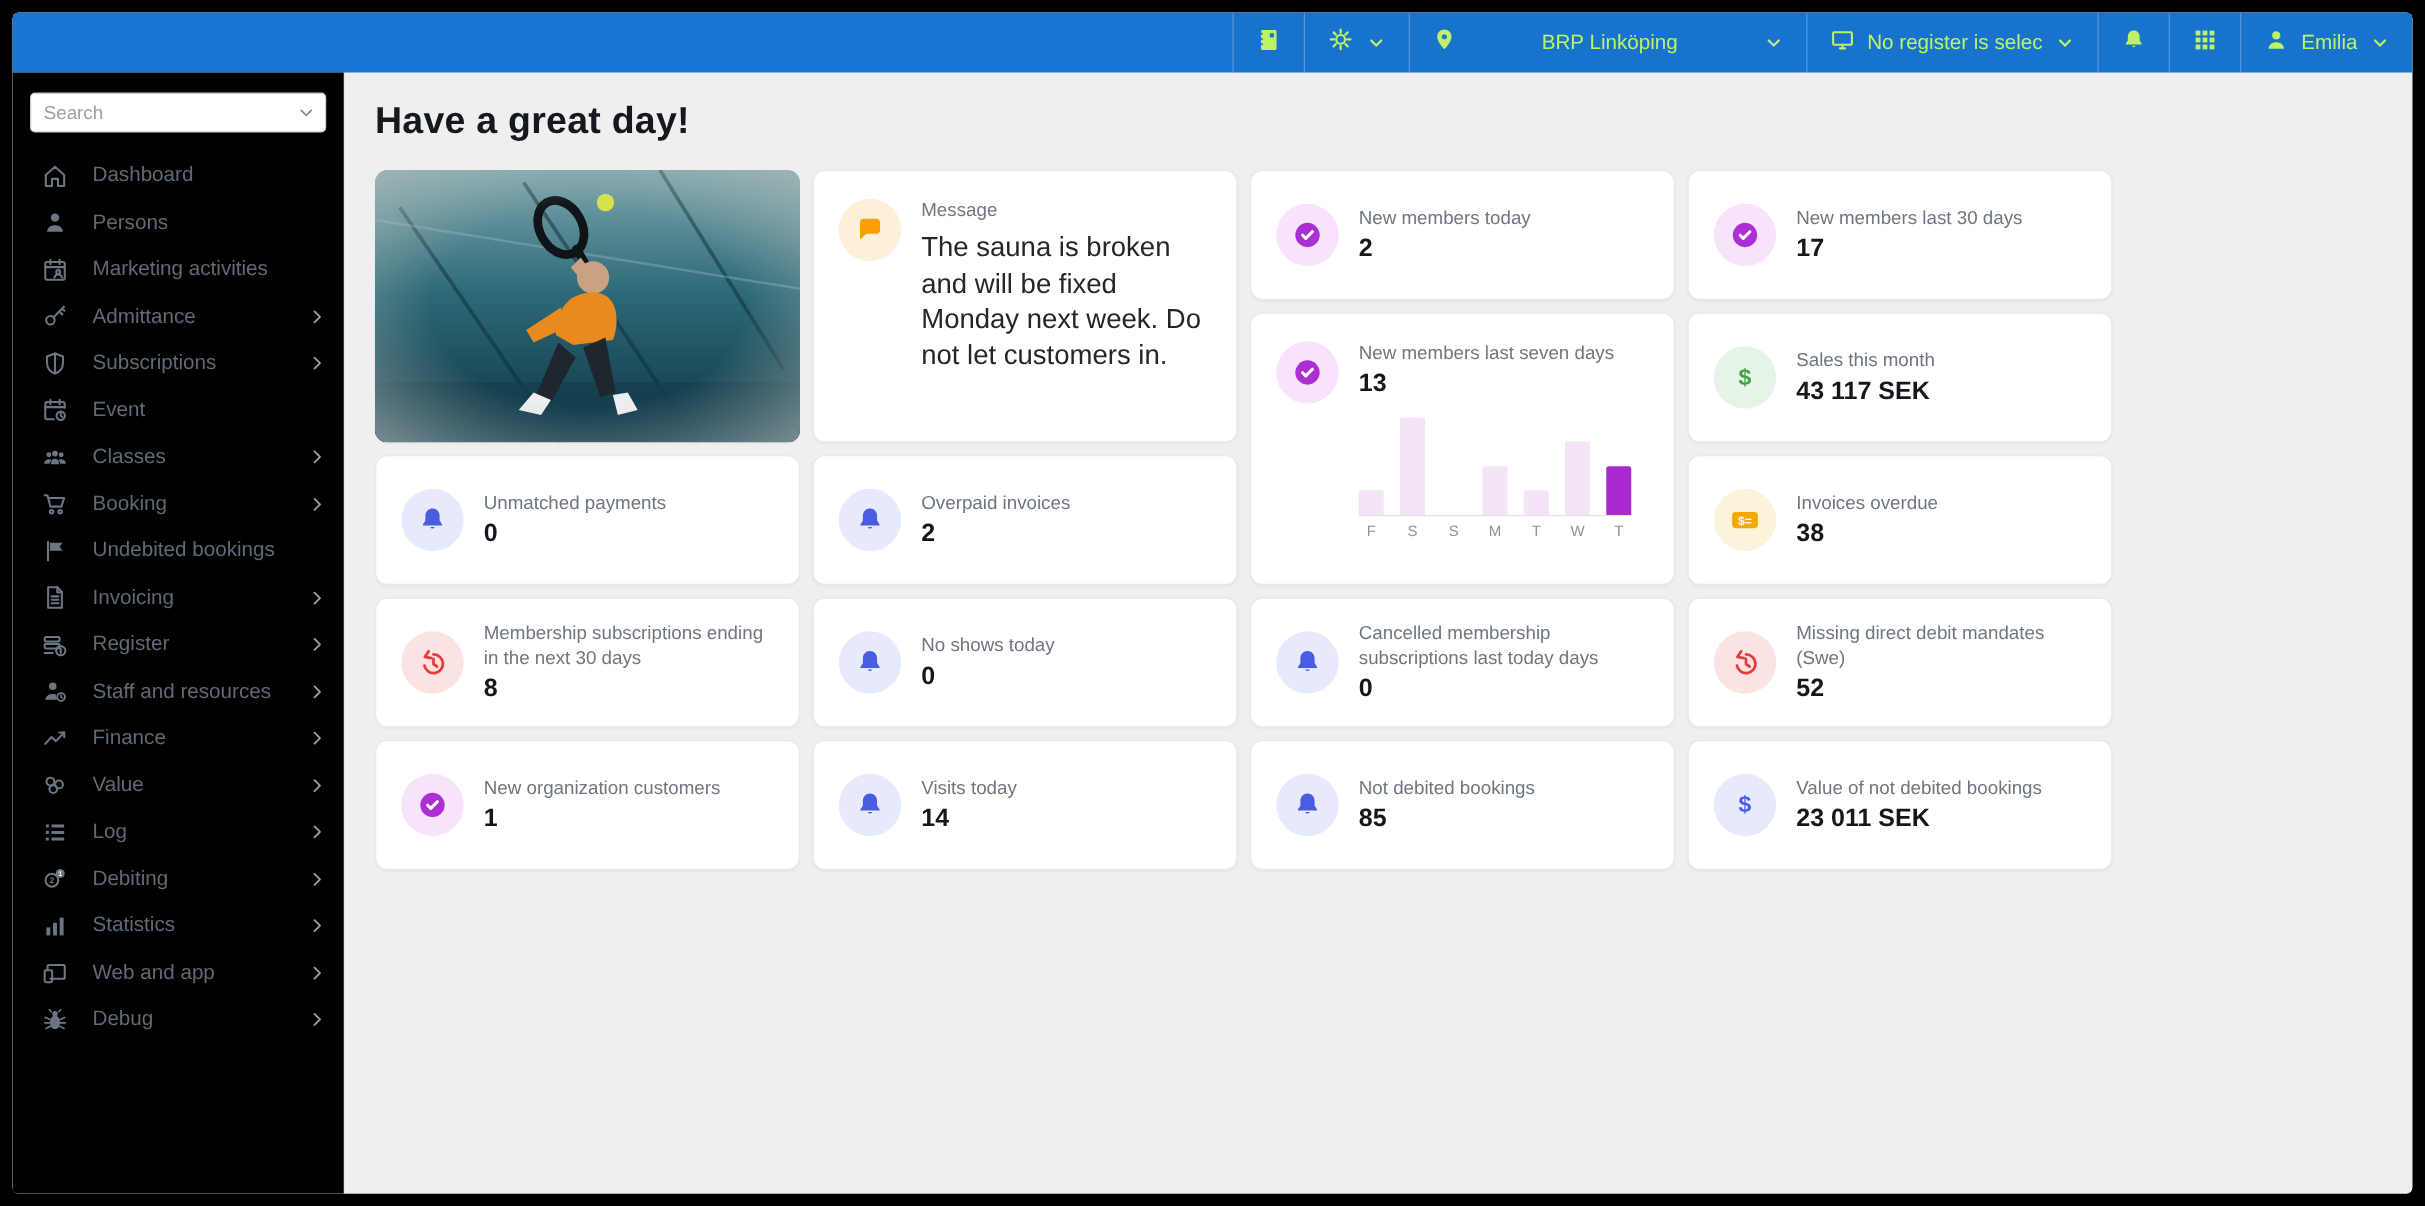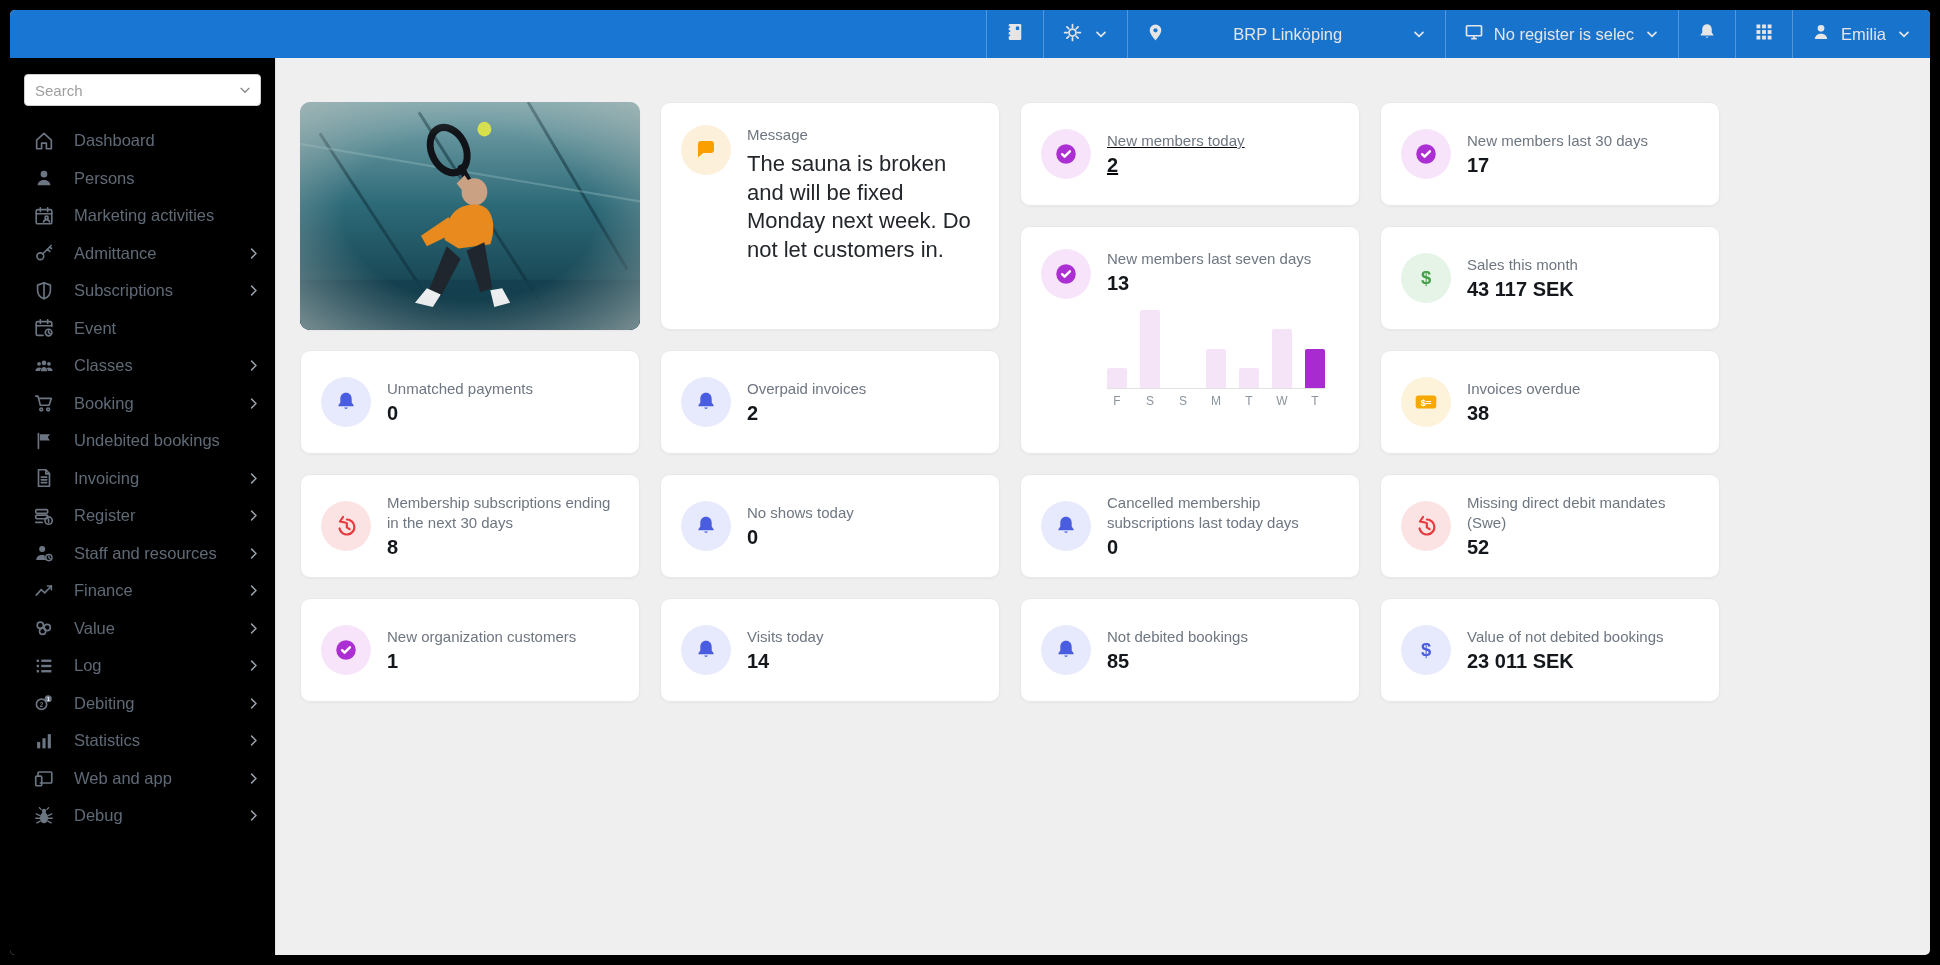--- a/index.html
+++ b/index.html
@@ -10,21 +10,21 @@
 
   
   .topbar { height:48px; flex:none; background:#1976d2; color:#fff; display:flex; align-items:center; padding-left:14px; }
   .tb-left { display:flex; align-items:center; gap:8px; }
   .icon-btn { background:none; border:none; color:#fff; display:flex; align-items:center; justify-content:center;
               width:40px; height:40px; cursor:pointer; }
   .icon-btn svg { display:block; }
   .app-title { font-size:21px; font-weight:500; letter-spacing:.2px; margin-left:14px; white-space:nowrap; }
   .tb-right { margin-left:auto; display:flex; align-items:stretch; height:100%; }
   .tb-seg { display:flex; align-items:center; gap:10px; padding:0 18px; border-left:1px solid rgba(255,255,255,.25);
-            color:#e5e5e5; font-size:16.5px; font-weight:500; cursor:pointer; background:rgba(0,0,0,0.02); }
+            color:#bef264; font-size:16.5px; font-weight:500; cursor:pointer; background:rgba(0,0,0,0.02); }
   .tb-seg.wide { width:318px; justify-content:space-between; }
   .tb-label { white-space:nowrap; overflow:hidden; }
   .chev { flex:none; display:flex; }
 
   
   .shell { flex:1; display:flex; min-height:0; }
 
   
   .sidebar { width:266px; flex:none; background:#000000; border-right:1px solid #e3e3e3; overflow:hidden; }
   .search-wrap { margin:16px 14px 10px 14px; position:relative; }
@@ -35,21 +35,21 @@
   .nav { padding-top:6px; }
   .nav-item { display:flex; align-items:center; height:37.5px; padding:0 14px 0 22px; cursor:pointer; color:#5f6a76; }
   .nav-icon { width:24px; height:24px; flex:none; color:#6c7683; display:flex; align-items:center; justify-content:center; }
   .nav-label { margin-left:18px; font-size:16.5px; flex:1; white-space:nowrap; }
   .nav-chevron { color:#98a1ab; display:flex; }
 
   
   .main { flex:1; overflow:auto; padding:22px 24px 24px 24px; }
   .greeting { font-size:30px; font-weight:700; color:#15191e; letter-spacing:.2px; }
   .grid { margin-top:22px; display:grid; grid-template-columns:repeat(4,340px); grid-template-rows:repeat(5,104px);
-          gap:20px; width:1390px; }
+          gap:10px; width:1390px; }
   .card { background:#fff; border:1px solid #e9e9e9; border-radius:10px; box-shadow:0 1px 2px rgba(0,0,0,.04);
           padding:16px 20px; display:flex; gap:16px; align-items:center; overflow:hidden; }
   .card.top-align { align-items:flex-start; padding-top:22px; }
   .icon-circle { width:50px; height:50px; border-radius:50%; flex:none; display:flex; align-items:center; justify-content:center; }
   .icon-circle svg { display:block; }
   .card-body { flex:1; min-width:0; }
   .card-title { font-size:15px; line-height:1.28; color:#6e7681; }
   .card-value { font-size:20px; font-weight:700; color:#14181d; margin-top:4px; }
   .card-text  { font-size:22px; line-height:1.3; color:#23272c; margin-top:6px; }
 
@@ -439,20 +439,21 @@
             <span class="nav-chevron">
               <svg width="15" height="15" viewBox="0 0 24 24" fill="none" stroke="currentColor" stroke-width="2.4" stroke-linecap="round" stroke-linejoin="round">
                 <path d="M9 5l7 7-7 7"></path>
               </svg>
             </span>
           </div>
         </nav>
     </aside>
 
     <main class="main">
+      <h2 class="greeting">Have a great day!</h2>
       <div class="grid">
           <div class="card card-image" style="grid-area: 1 / 1 / span 2;">
 <svg viewBox="0 0 343 218" preserveAspectRatio="none">
   <defs>
     <linearGradient id="sky" x1="0" y1="0" x2="0" y2="1">
       <stop offset="0" stop-color="#7da7ad"></stop>
                   <stop offset=".45" stop-color="#2d6a78"></stop>
                   <stop offset="1" stop-color="#0d3341"></stop>
     </linearGradient>
   </defs>
@@ -476,21 +477,21 @@
             <span class="icon-circle" style="background:#fdf0da;color:#f9a000">
               <svg width="24" height="24" viewBox="0 0 24 24" fill="currentColor">
                 <path d="M4 6a3 3 0 0 1 3-3h10a3 3 0 0 1 3 3v6a3 3 0 0 1-3 3H9.2L4 19.6z"></path>
               </svg>
             </span>
             <div class="card-body">
         <div class="card-title">Message</div>
               <div class="card-text">The sauna is broken and will be fixed Monday next week. Do not let customers in.</div>
             </div>
           </div>
-          <div class="card" style="grid-area: 1 / 3; text-decoration: underline;">
+          <div class="card" style="grid-area: 1 / 3;">
             <span class="icon-circle" style="background:#f7e4fa;color:#ab2fd2">
               <svg width="26" height="26" viewBox="0 0 24 24">
                 <circle cx="12" cy="12" r="9" fill="currentColor"></circle>
                 <path d="M8.4 12.2l2.3 2.3 4.9-4.9" fill="none" stroke="#fff" stroke-width="2.3" stroke-linecap="round" stroke-linejoin="round"></path>
               </svg>
             </span>
             <div class="card-body">
         <div class="card-title">New members today</div>
               <div class="card-value">2</div>
             </div>

